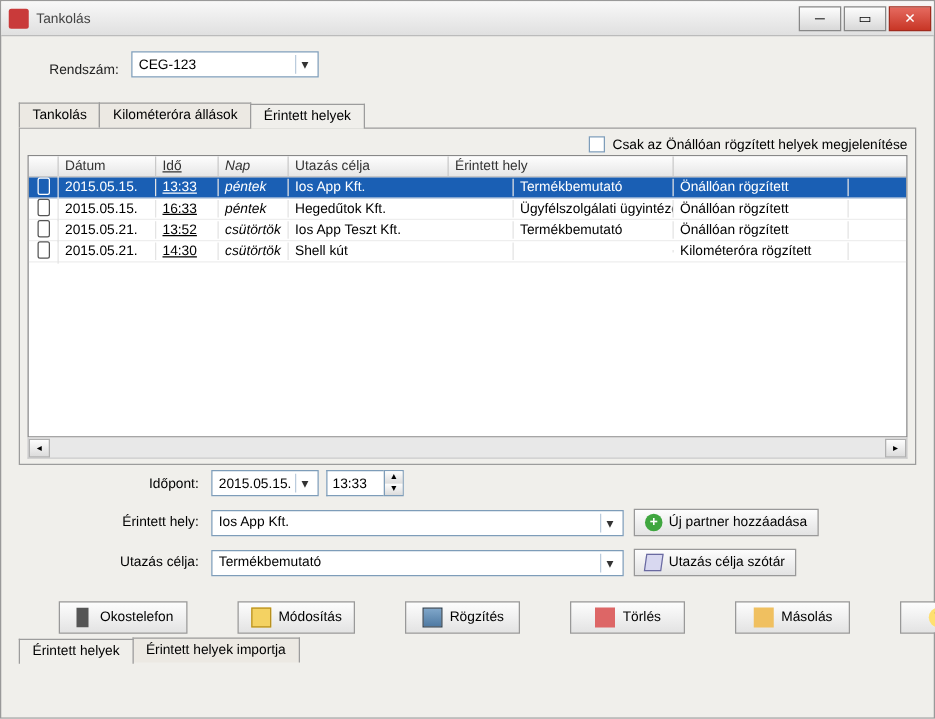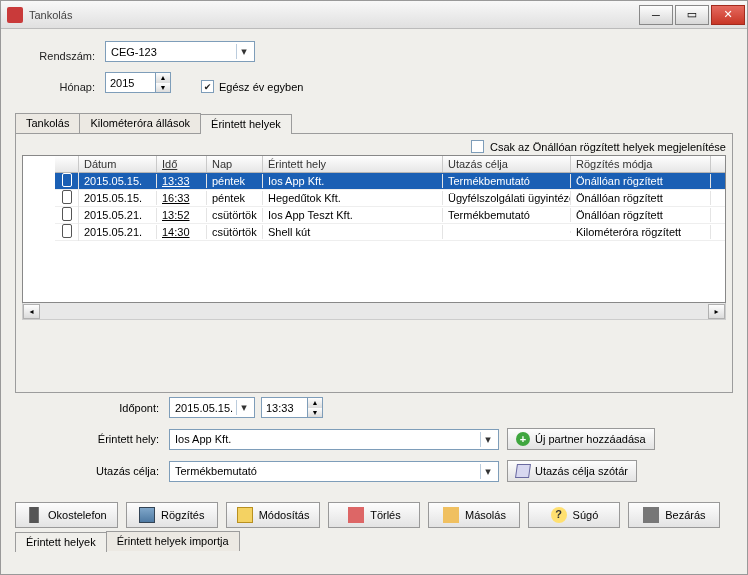--- a/index.html
+++ b/index.html
@@ -22,43 +22,43 @@
   .spinbtns { width:16px; display:flex; flex-direction:column; border:1px solid #7e9db9;}
   .spinbtns div { flex:1; background:linear-gradient(#fdfdfd,#dcdcdc); font-size:7px; display:flex; align-items:center; justify-content:center; cursor:pointer;}
   .checkbox { display:flex; align-items:center; gap:5px; margin-left:30px;}
   .checkbox .box { width:13px; height:13px; border:1px solid #7e9db9; background:#fff; display:flex; align-items:center; justify-content:center; font-size:9px; color:#222;}
   .tabs { display:flex; margin-top:20px; }
   .tab { padding:3px 10px 4px 10px; border:1px solid #9c9c9c; border-bottom:none; background:#ece9e3; margin-right:-1px; cursor:pointer; }
   .tab.active { background:#f0efeb; position:relative; top:1px; }
   .tabpanel { border:1px solid #9c9c9c; background:#f0efeb; padding:6px 6px 4px 6px; min-height:260px; }
   .filterrow { display:flex; justify-content:flex-end; align-items:center; margin-bottom:2px; gap:6px;}
   .filterrow .box { width:13px; height:13px; border:1px solid #7e9db9; background:#fff;}
-  .grid { border:1px solid #888; background:#fff; height:148px; overflow:hidden;padding-left:32px; }
+  .grid { border:1px solid #888; background:#fff; height:226px; overflow:hidden; }
   .gridhead { display:flex; background:linear-gradient(#fefefe,#e6e6e6); border-bottom:1px solid #b5b5b5; }
   .gridhead .cell { border-right:1px solid #c9c9c9; padding:2px 5px; color:#333; white-space:nowrap; overflow:hidden;}
   .gridbody .row2 { display:flex; height:17px; align-items:center; border-bottom:1px solid #eee; }
   .gridbody .row2.selected { background:#1a5fb4; color:#fff; }
   .gridbody .cell { border-right:1px solid #e4e4e4; padding:1px 5px; white-space:nowrap; overflow:hidden;}
   .c0 { width:24px; text-align:center;}
   .c1 { width:78px;}
   .c2 { width:50px;text-decoration:underline;}
-  .c3 { width:56px;}
+  .c3 { width:56px;font-style:italic;}
   .c4 { width:180px;}
   .c5 { width:128px;}
   .c6 { width:140px;}
   .hscroll { height:17px; background:#e8e8e8; border:1px solid #ccc; border-top:none; display:flex; align-items:center;}
   .hscroll .btn { width:17px; height:15px; background:linear-gradient(#fdfdfd,#dcdcdc); border:1px solid #b0b0b0; display:flex; align-items:center; justify-content:center; font-size:8px;}
   .form { margin:4px 0 8px 60px; }
   .form .frow { display:flex; align-items:center; margin-bottom:10px;}
   .form .frow label { width:94px; text-align:right; padding-right:10px;}
   .sidebutton { margin-left:8px; height:22px; padding:0 8px; border:1px solid #999; background:linear-gradient(#fdfdfd,#e3e3e3); display:flex; align-items:center; gap:5px; cursor:pointer;}
   .greenplus { width:14px; height:14px; border-radius:50%; background:#3fa63f; color:#fff; display:flex; align-items:center; justify-content:center; font-weight:bold; font-size:11px;}
   .bookicon { width:14px; height:14px; background:#d8d8f0; border:1px solid #6a6aa0; transform:skewX(-8deg);}
   .buttonbar { display:flex; gap:8px; padding:4px 14px 0 14px; }
-  .barbtn { flex:0 0 auto; height:26px; padding:0 10px; border:1px solid #999; background:linear-gradient(#fdfdfd,#e3e3e3); display:flex; align-items:center; gap:6px; cursor:pointer; min-width:92px; justify-content:center;}
+  .barbtn { flex:0 0 auto; height:26px; padding:0 10px; border:1px solid #999; background:linear-gradient(#fdfdfd,#e3e3e3); display:flex; align-items:center; gap:6px; cursor:pointer; min-width:92px; justify-content:center;margin-left:32px;}
   .barbtn .ic { width:16px; height:16px; display:inline-block;}
   .ic-phone { background:#555; clip-path: polygon(20% 0,80% 0,80% 100%,20% 100%); border-radius:2px;}
   .ic-save { background:linear-gradient(#7fa6c9,#4f7aa3); border:1px solid #345; }
   .ic-edit { background:#f4d262; border:1px solid #b89020;}
   .ic-del { background:#d66;}
   .ic-copy { background:#f0c060;}
   .ic-help { background:#ffe070; border-radius:50%; color:#333; font-weight:bold; text-align:center; line-height:14px;}
   .ic-exit { background:#777; width:10px;}
   .bottomtabs { display:flex; margin:3px 0 0 14px;}
   .bottomtabs .tab { font-size:11px;}
@@ -82,54 +82,39 @@
   </div>
 
   <div class="content">
     <div class="row">
       <label>Rendszám:</label>
       <div class="selectbox" style="width:150px;">
         <span>CEG-123</span>
         <span class="arrow">▾</span>
       </div>
     </div>
-    <div class="row">
-      <label>Hónap:</label>
-      <div class="spinner">
-        <input value="2015" style="">
-        <div class="spinbtns">
-          <div>▲</div>
-          <div>▼</div>
-        </div>
-      </div>
-      <div class="checkbox">
-        <span class="box">✔</span>
-        <span>Egész év egyben</span>
-      </div>
-    </div>
 
     <div class="tabs">
       <div class="tab">Tankolás</div>
       <div class="tab">Kilométeróra állások</div>
       <div class="tab active">Érintett helyek</div>
     </div>
     <div class="tabpanel">
       <div class="filterrow">
         <span class="box"></span>
         <span>Csak az Önállóan rögzített helyek megjelenítése</span>
       </div>
       <div class="grid">
         <div class="gridhead">
           <div class="cell c0"></div>
           <div class="cell c1">Dátum</div>
           <div class="cell c2">Idő</div>
           <div class="cell c3">Nap</div>
+          <div class="cell c5">Utazás célja</div>
           <div class="cell c4">Érintett hely</div>
-          <div class="cell c5">Utazás célja</div>
-          <div class="cell c6">Rögzítés módja</div>
         </div>
         <div class="gridbody" id="gridbody">
             <div class="row2 selected">
               <div class="cell c0"><span class="phoneicon"></span></div>
               <div class="cell c1">2015.05.15.</div>
               <div class="cell c2">13:33</div>
               <div class="cell c3">péntek</div>
               <div class="cell c4">Ios App Kft.</div>
               <div class="cell c5">Termékbemutató</div>
               <div class="cell c6">Önállóan rögzített</div>
@@ -209,26 +194,26 @@
       </div>
     </div>
   </div>
 
   <div class="buttonbar">
     <div class="barbtn">
         <span class="ic ic-phone"></span>
         <span>Okostelefon</span>
       </div>
     <div class="barbtn">
+        <span class="ic ic-edit"></span>
+        <span>Módosítás</span>
+      </div>
+    <div class="barbtn">
         <span class="ic ic-save"></span>
         <span>Rögzítés</span>
-      </div>
-    <div class="barbtn">
-        <span class="ic ic-edit"></span>
-        <span>Módosítás</span>
       </div>
     <div class="barbtn">
         <span class="ic ic-del"></span>
         <span>Törlés</span>
       </div>
     <div class="barbtn">
         <span class="ic ic-copy"></span>
         <span>Másolás</span>
       </div>
     <div class="barbtn">

